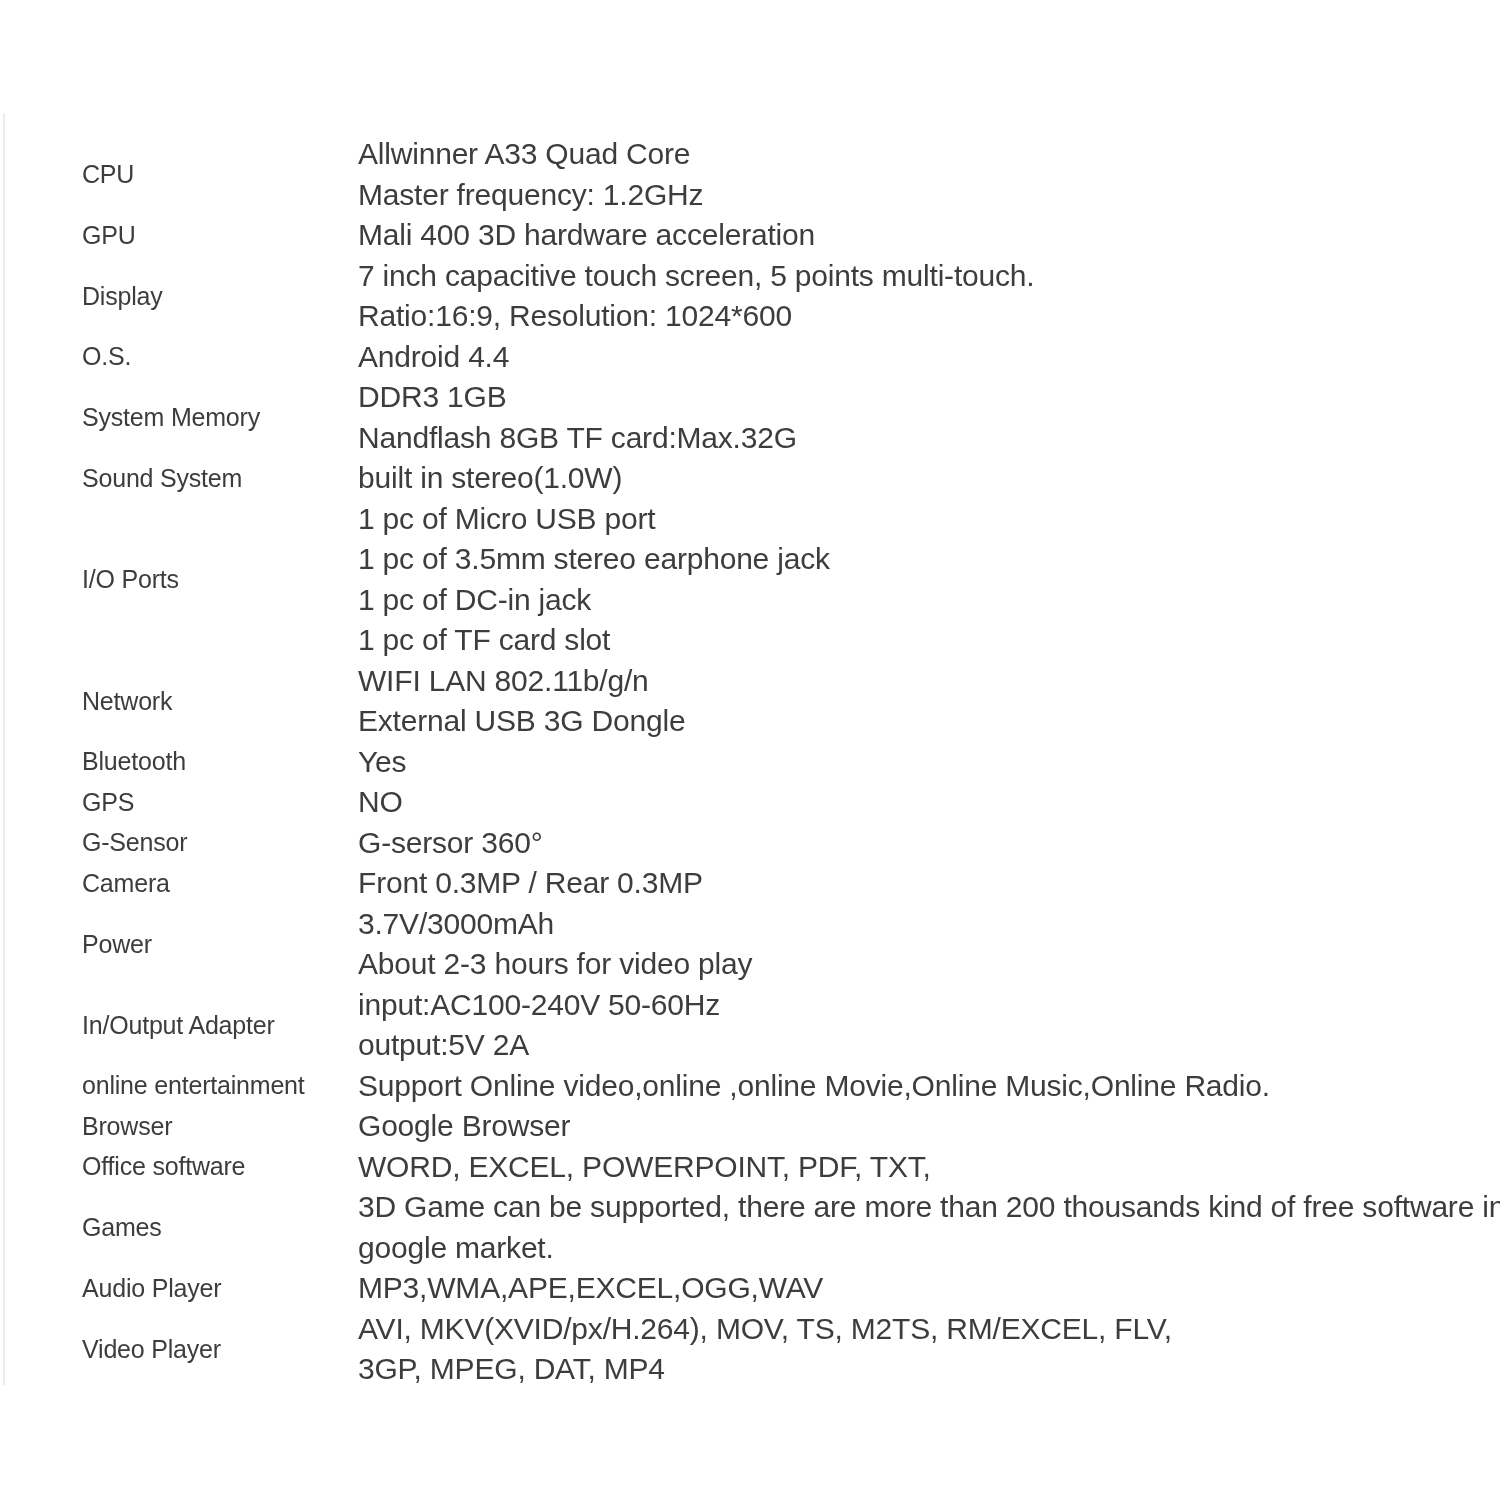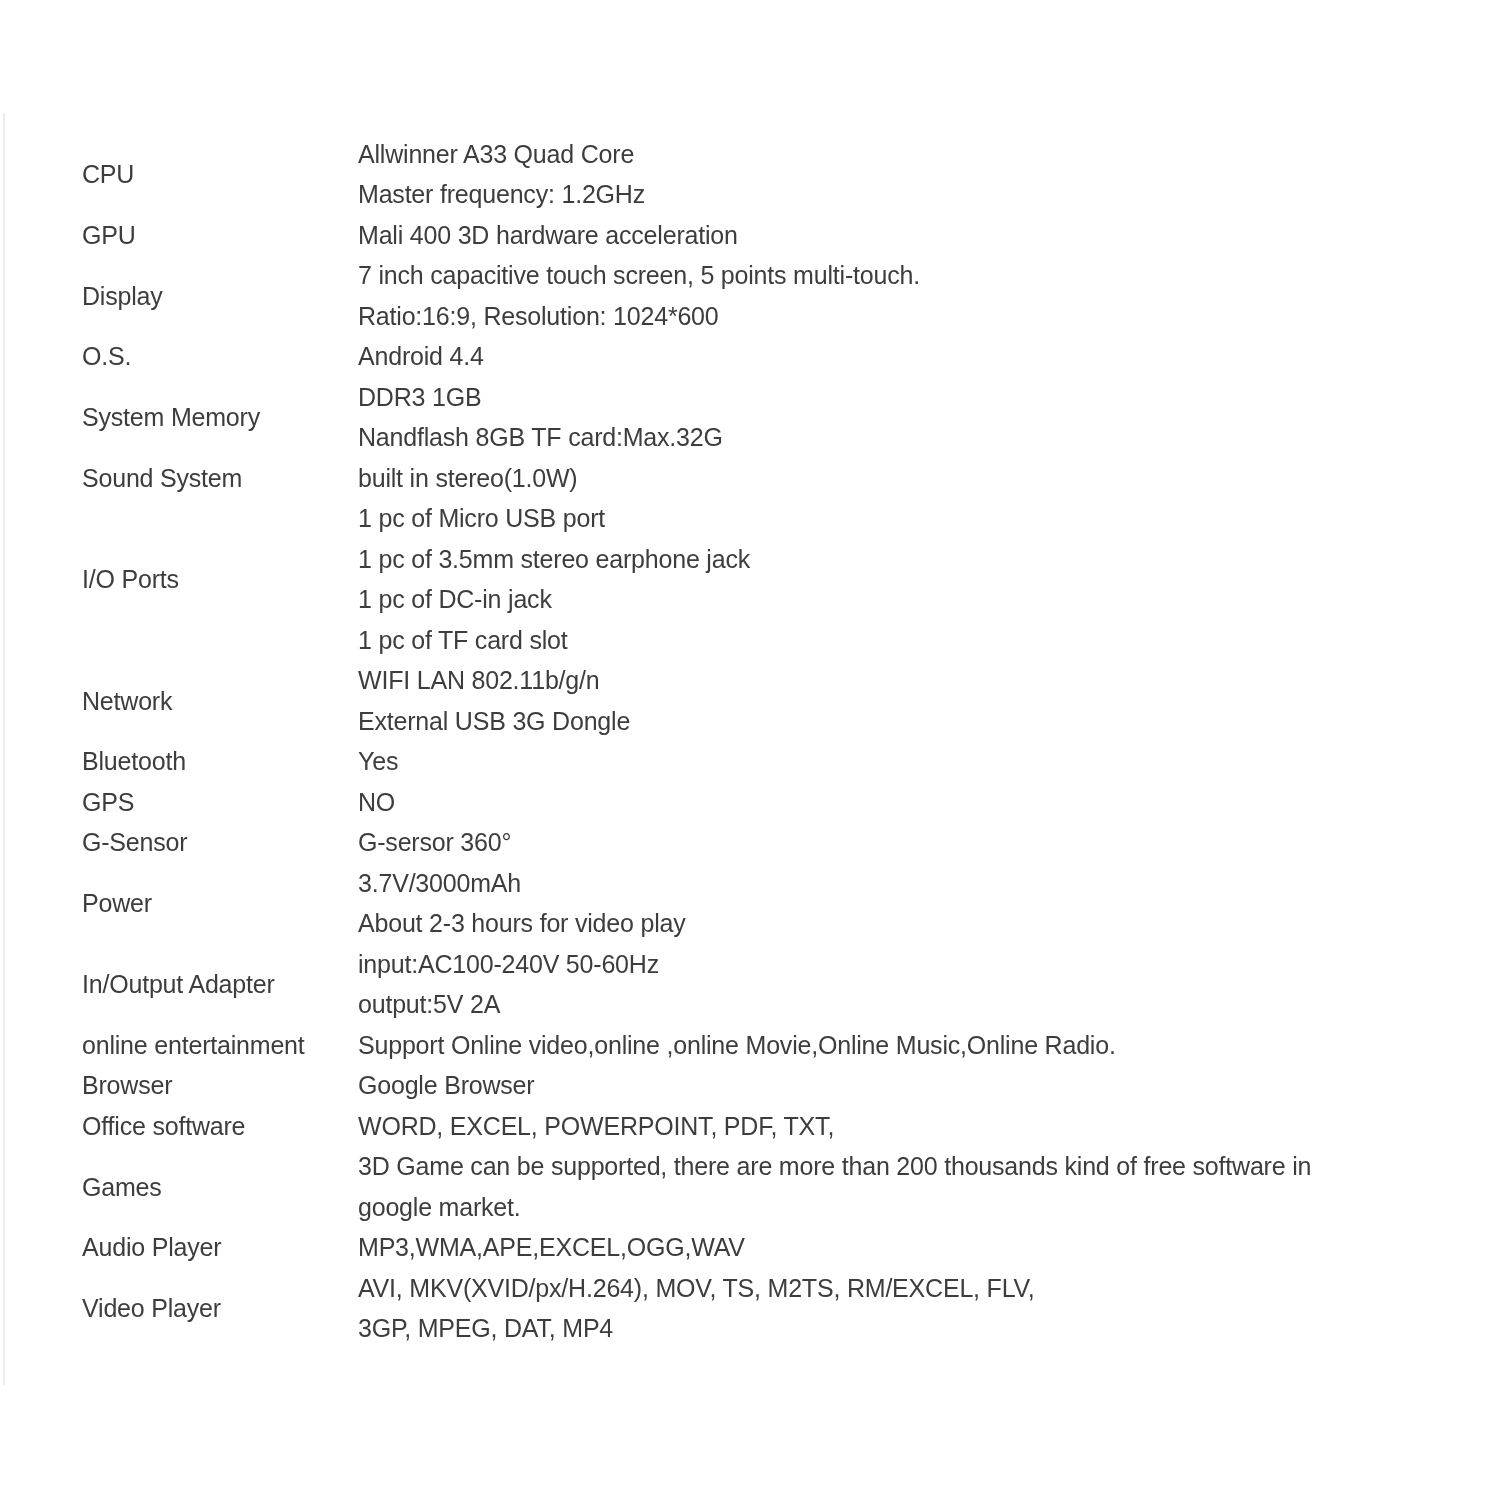--- a/index.html
+++ b/index.html
@@ -33,21 +33,21 @@
     display: flex;
     align-items: center;
     font-size: 25px;
     letter-spacing: -0.2px;
   }
   .value-cell { flex: 1 1 auto; min-width: 0; }
   .value-line {
     height: 40.5px;
     display: flex;
     align-items: center;
-    font-size: 25px;
+    font-size: 30px;
     letter-spacing: -0.2px;
     white-space: nowrap;
   }
 </style>
 </head>
 <body>
 
 <div class="left-border"></div>
 
 <div class="spec-table">
@@ -129,20 +129,26 @@
     </div>
   </div>
 
   <div class="spec-row">
     <div class="label-cell">G-Sensor</div>
     <div class="value-cell">
       <div class="value-line">G-sersor 360°</div>
     </div>
   </div>
 
+  <div class="spec-row">
+    <div class="label-cell">Camera</div>
+    <div class="value-cell">
+      <div class="value-line">Front 0.3MP / Rear 0.3MP</div>
+    </div>
+  </div>
 
   <div class="spec-row">
     <div class="label-cell">Power</div>
     <div class="value-cell">
       <div class="value-line">3.7V/3000mAh</div>
       <div class="value-line">About 2-3 hours for video play</div>
     </div>
   </div>
 
   <div class="spec-row">

